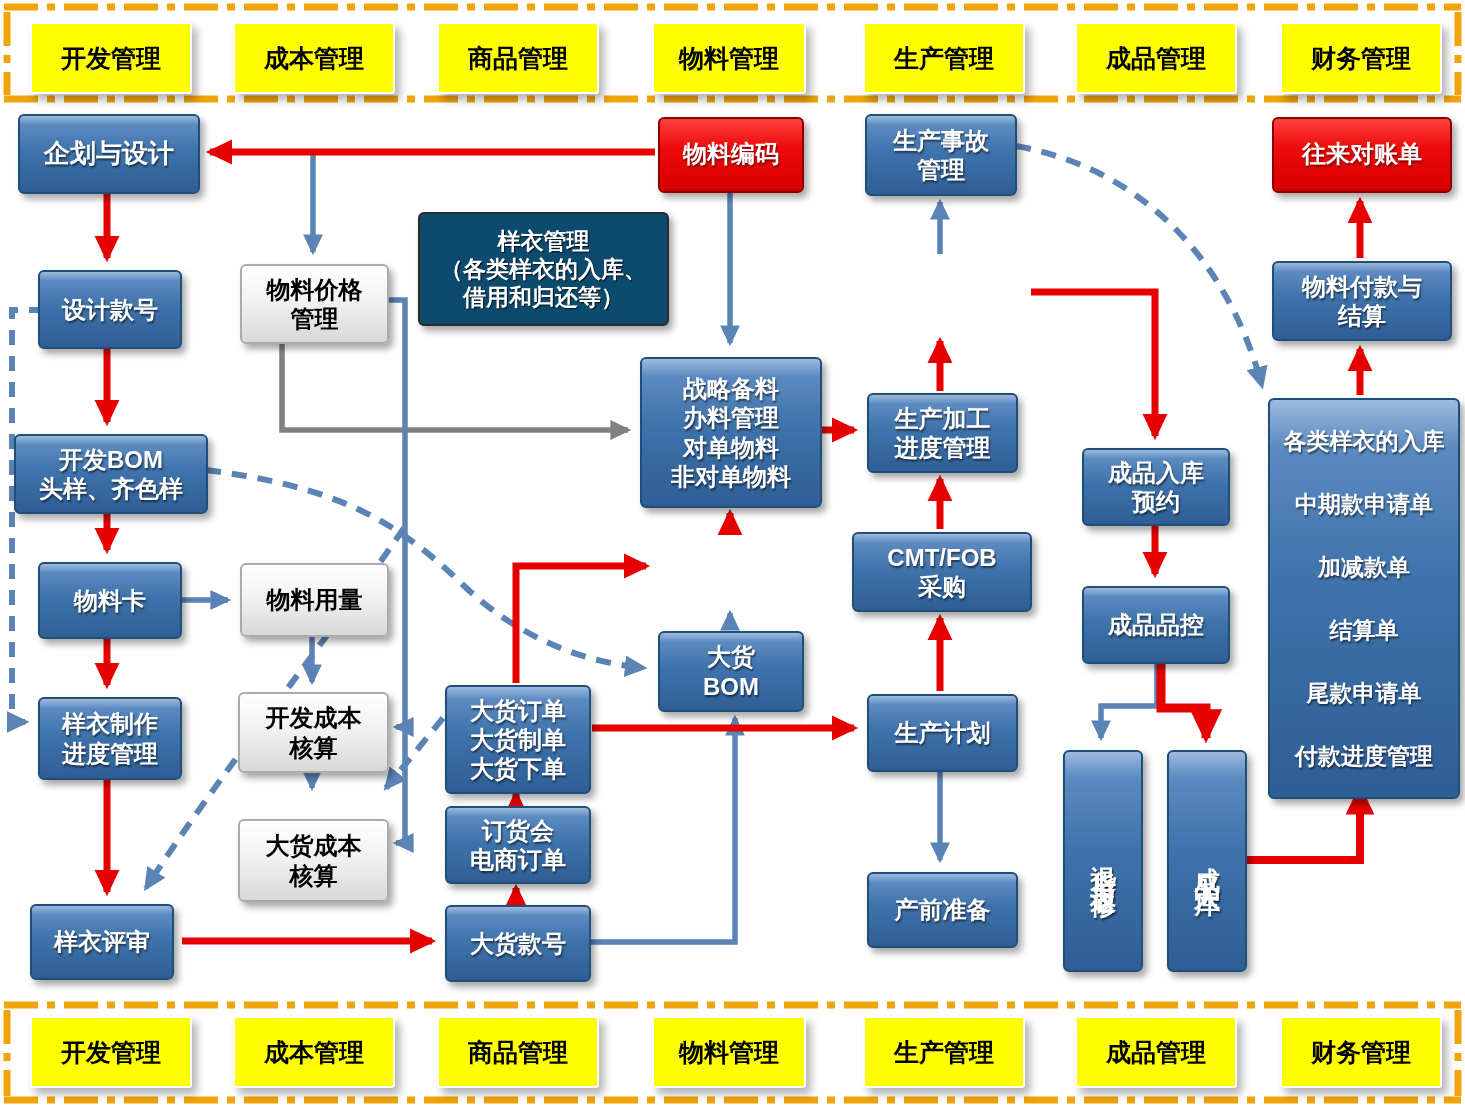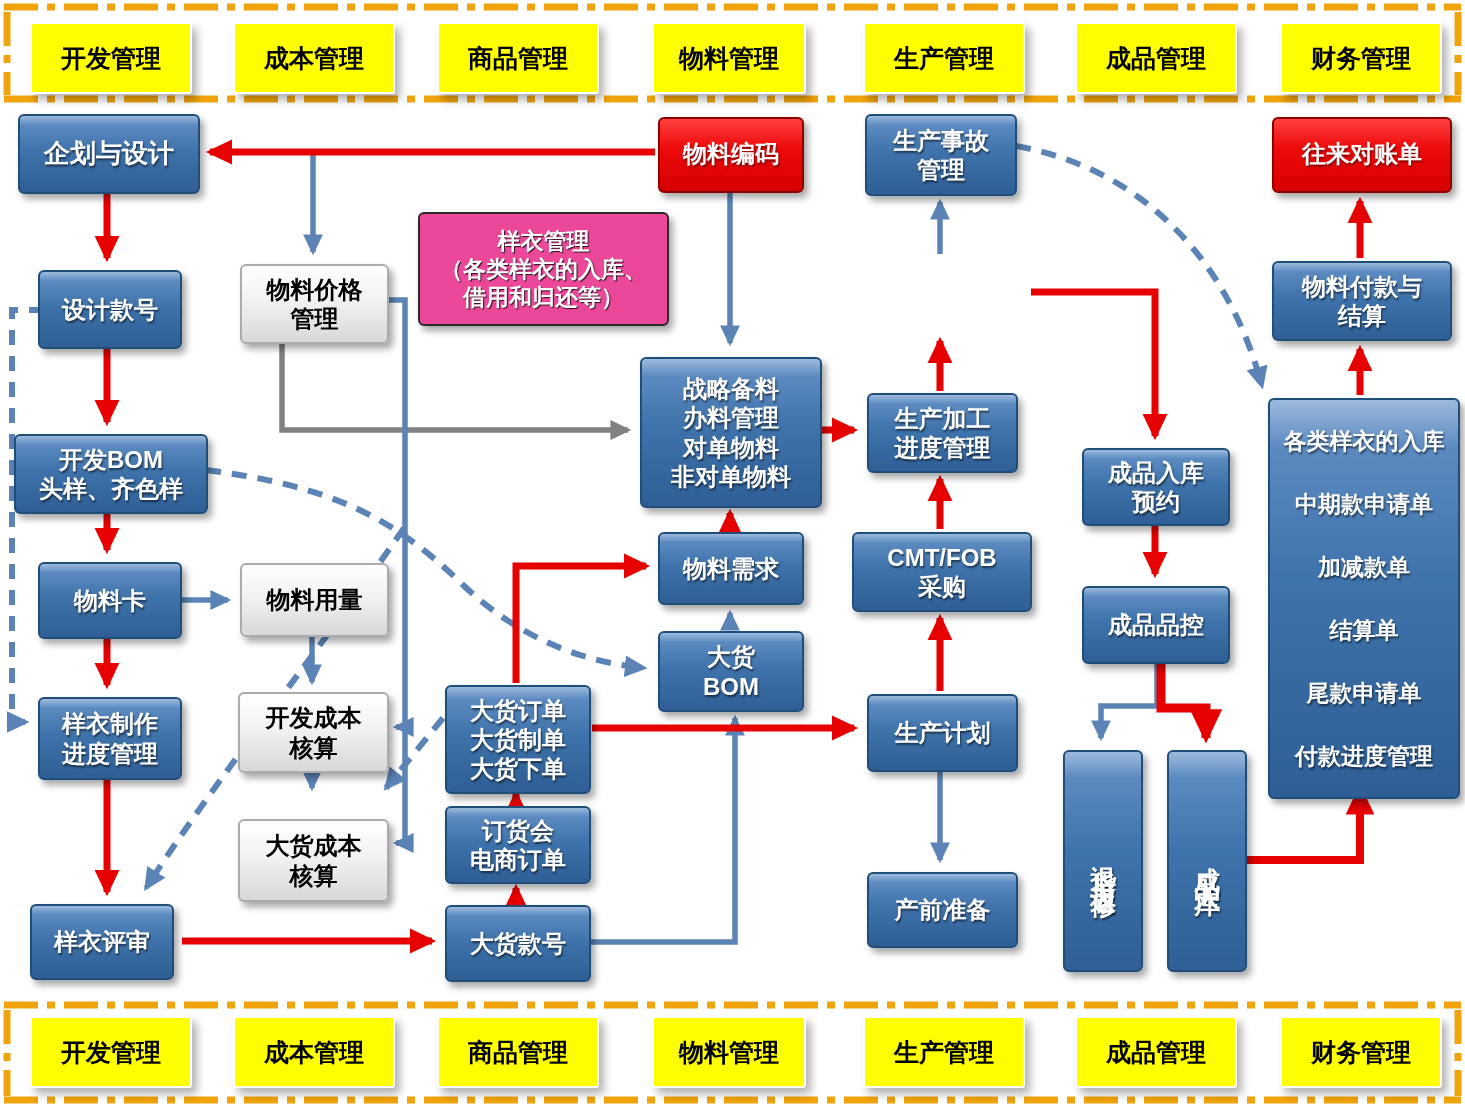--- a/index.html
+++ b/index.html
@@ -15,21 +15,21 @@
   }
   .blue{
     background:linear-gradient(180deg,#9dbadd 0%,#5b8ac0 12%,#3f73ab 45%,#2e5e95 100%);
     border:2px solid #1f4e79;color:#ffffff;text-shadow:1px 2px 2px rgba(0,0,0,.55);
   }
   .red{
     background:linear-gradient(180deg,#ff4040 0%,#ee0a0a 40%,#d60000 100%);
     border:2px solid #8b0000;color:#ffffff;text-shadow:1px 2px 2px rgba(0,0,0,.45);font-family:Liberation Serif, serif;
   }
   .black{
-    background:#ec4899;border:2px solid #2a2a2a;color:#ffffff;
+    background:#0c4a6e;border:2px solid #2a2a2a;color:#ffffff;
     text-shadow:1px 1px 1px rgba(0,0,0,.8);font-size:23px;
   }
   .white{
     background:linear-gradient(180deg,#ffffff 0%,#f2f2f2 45%,#d8d8d8 100%);
     border:2px solid #ababab;color:#000000;
   }
   .yellow{
     background:#ffff00;border:2px solid #ffffff;color:#000000;border-radius:3px;
     box-shadow:5px 6px 8px rgba(0,0,0,.30);font-size:25px;z-index:3;
   }
@@ -145,21 +145,20 @@
 核算</div>
 
   <div class="node red" style="left:658px;top:117px;width:142px;height:72px">物料编码</div>
   <div class="node black" style="left:418px;top:212px;width:247px;height:110px">样衣管理
 （各类样衣的入库、
 借用和归还等）</div>
   <div class="node blue" style="left:640px;top:357px;width:178px;height:147px">战略备料
 办料管理
 对单物料
 非对单物料</div>
-  <div class="node blue" style="left:658px;top:532px;width:142px;height:69px">物料需求</div>
   <div class="node blue" style="left:658px;top:631px;width:142px;height:77px">大货
 BOM</div>
   <div class="node blue" style="left:445px;top:685px;width:142px;height:105px">大货订单
 大货制单
 大货下单</div>
   <div class="node blue" style="left:445px;top:806px;width:142px;height:74px">订货会
 电商订单</div>
   <div class="node blue" style="left:445px;top:905px;width:142px;height:73px">大货款号</div>
 
   <div class="node blue" style="left:865px;top:114px;width:148px;height:78px">生产事故

